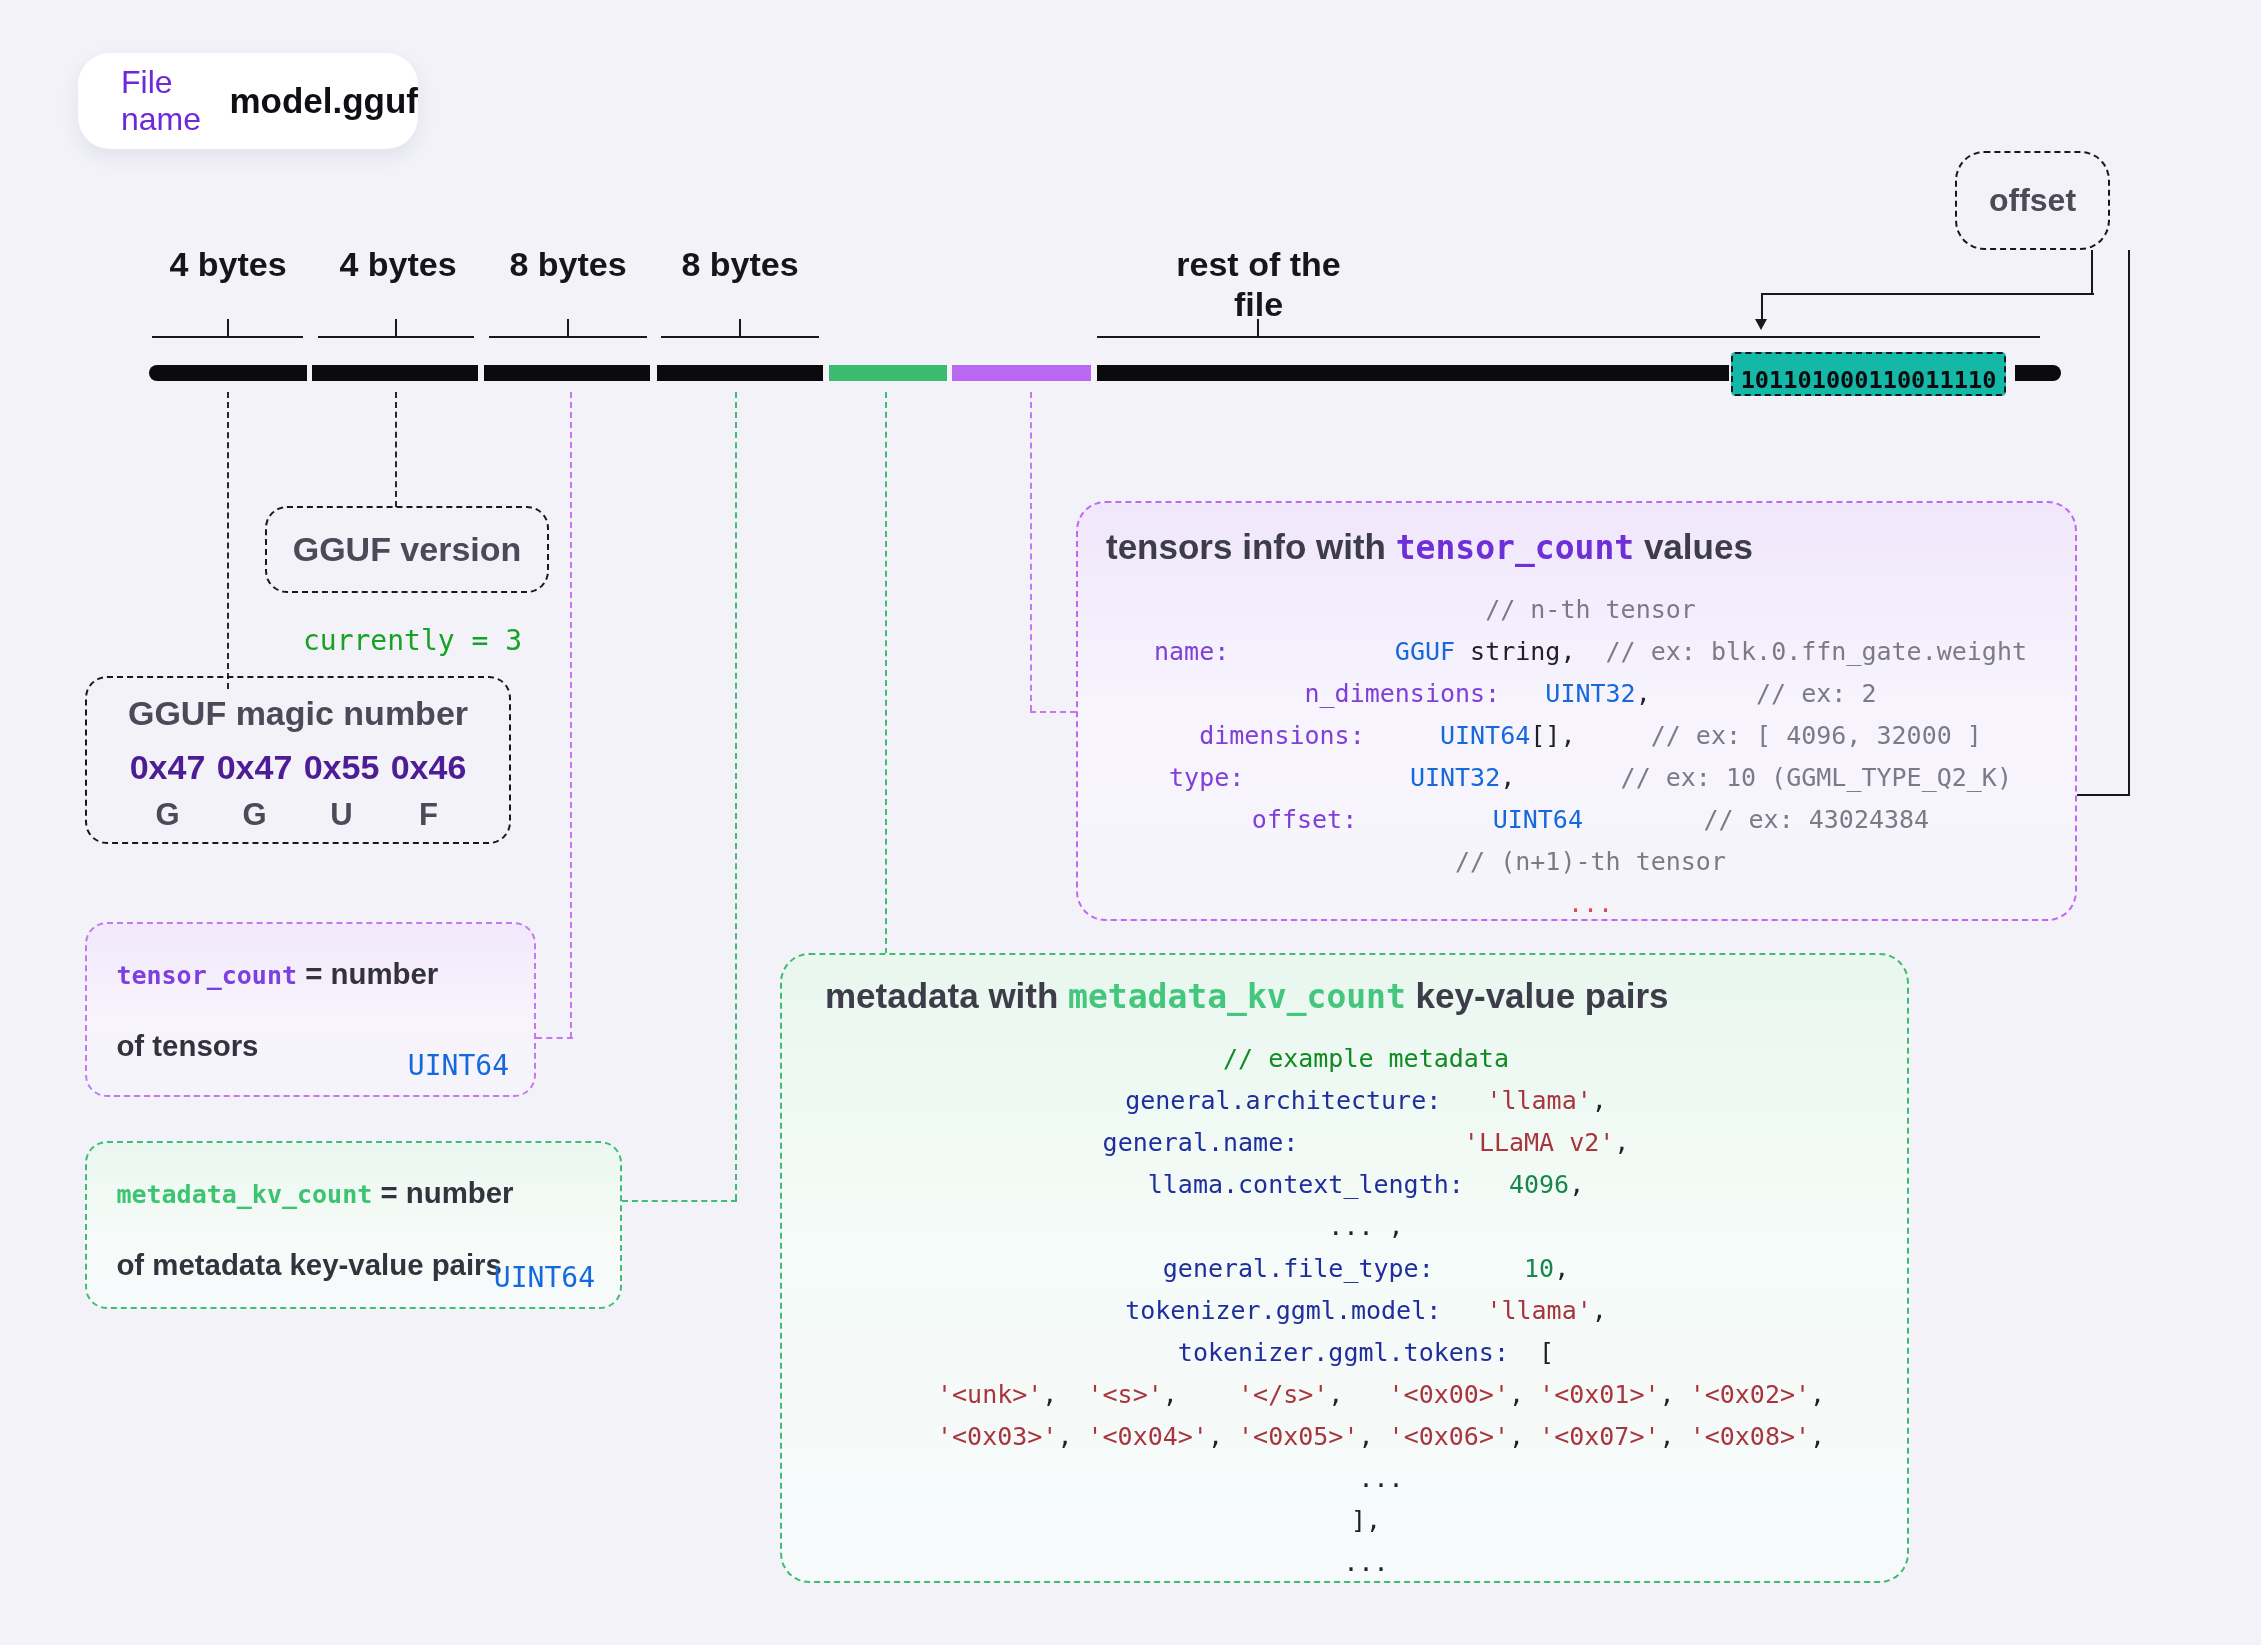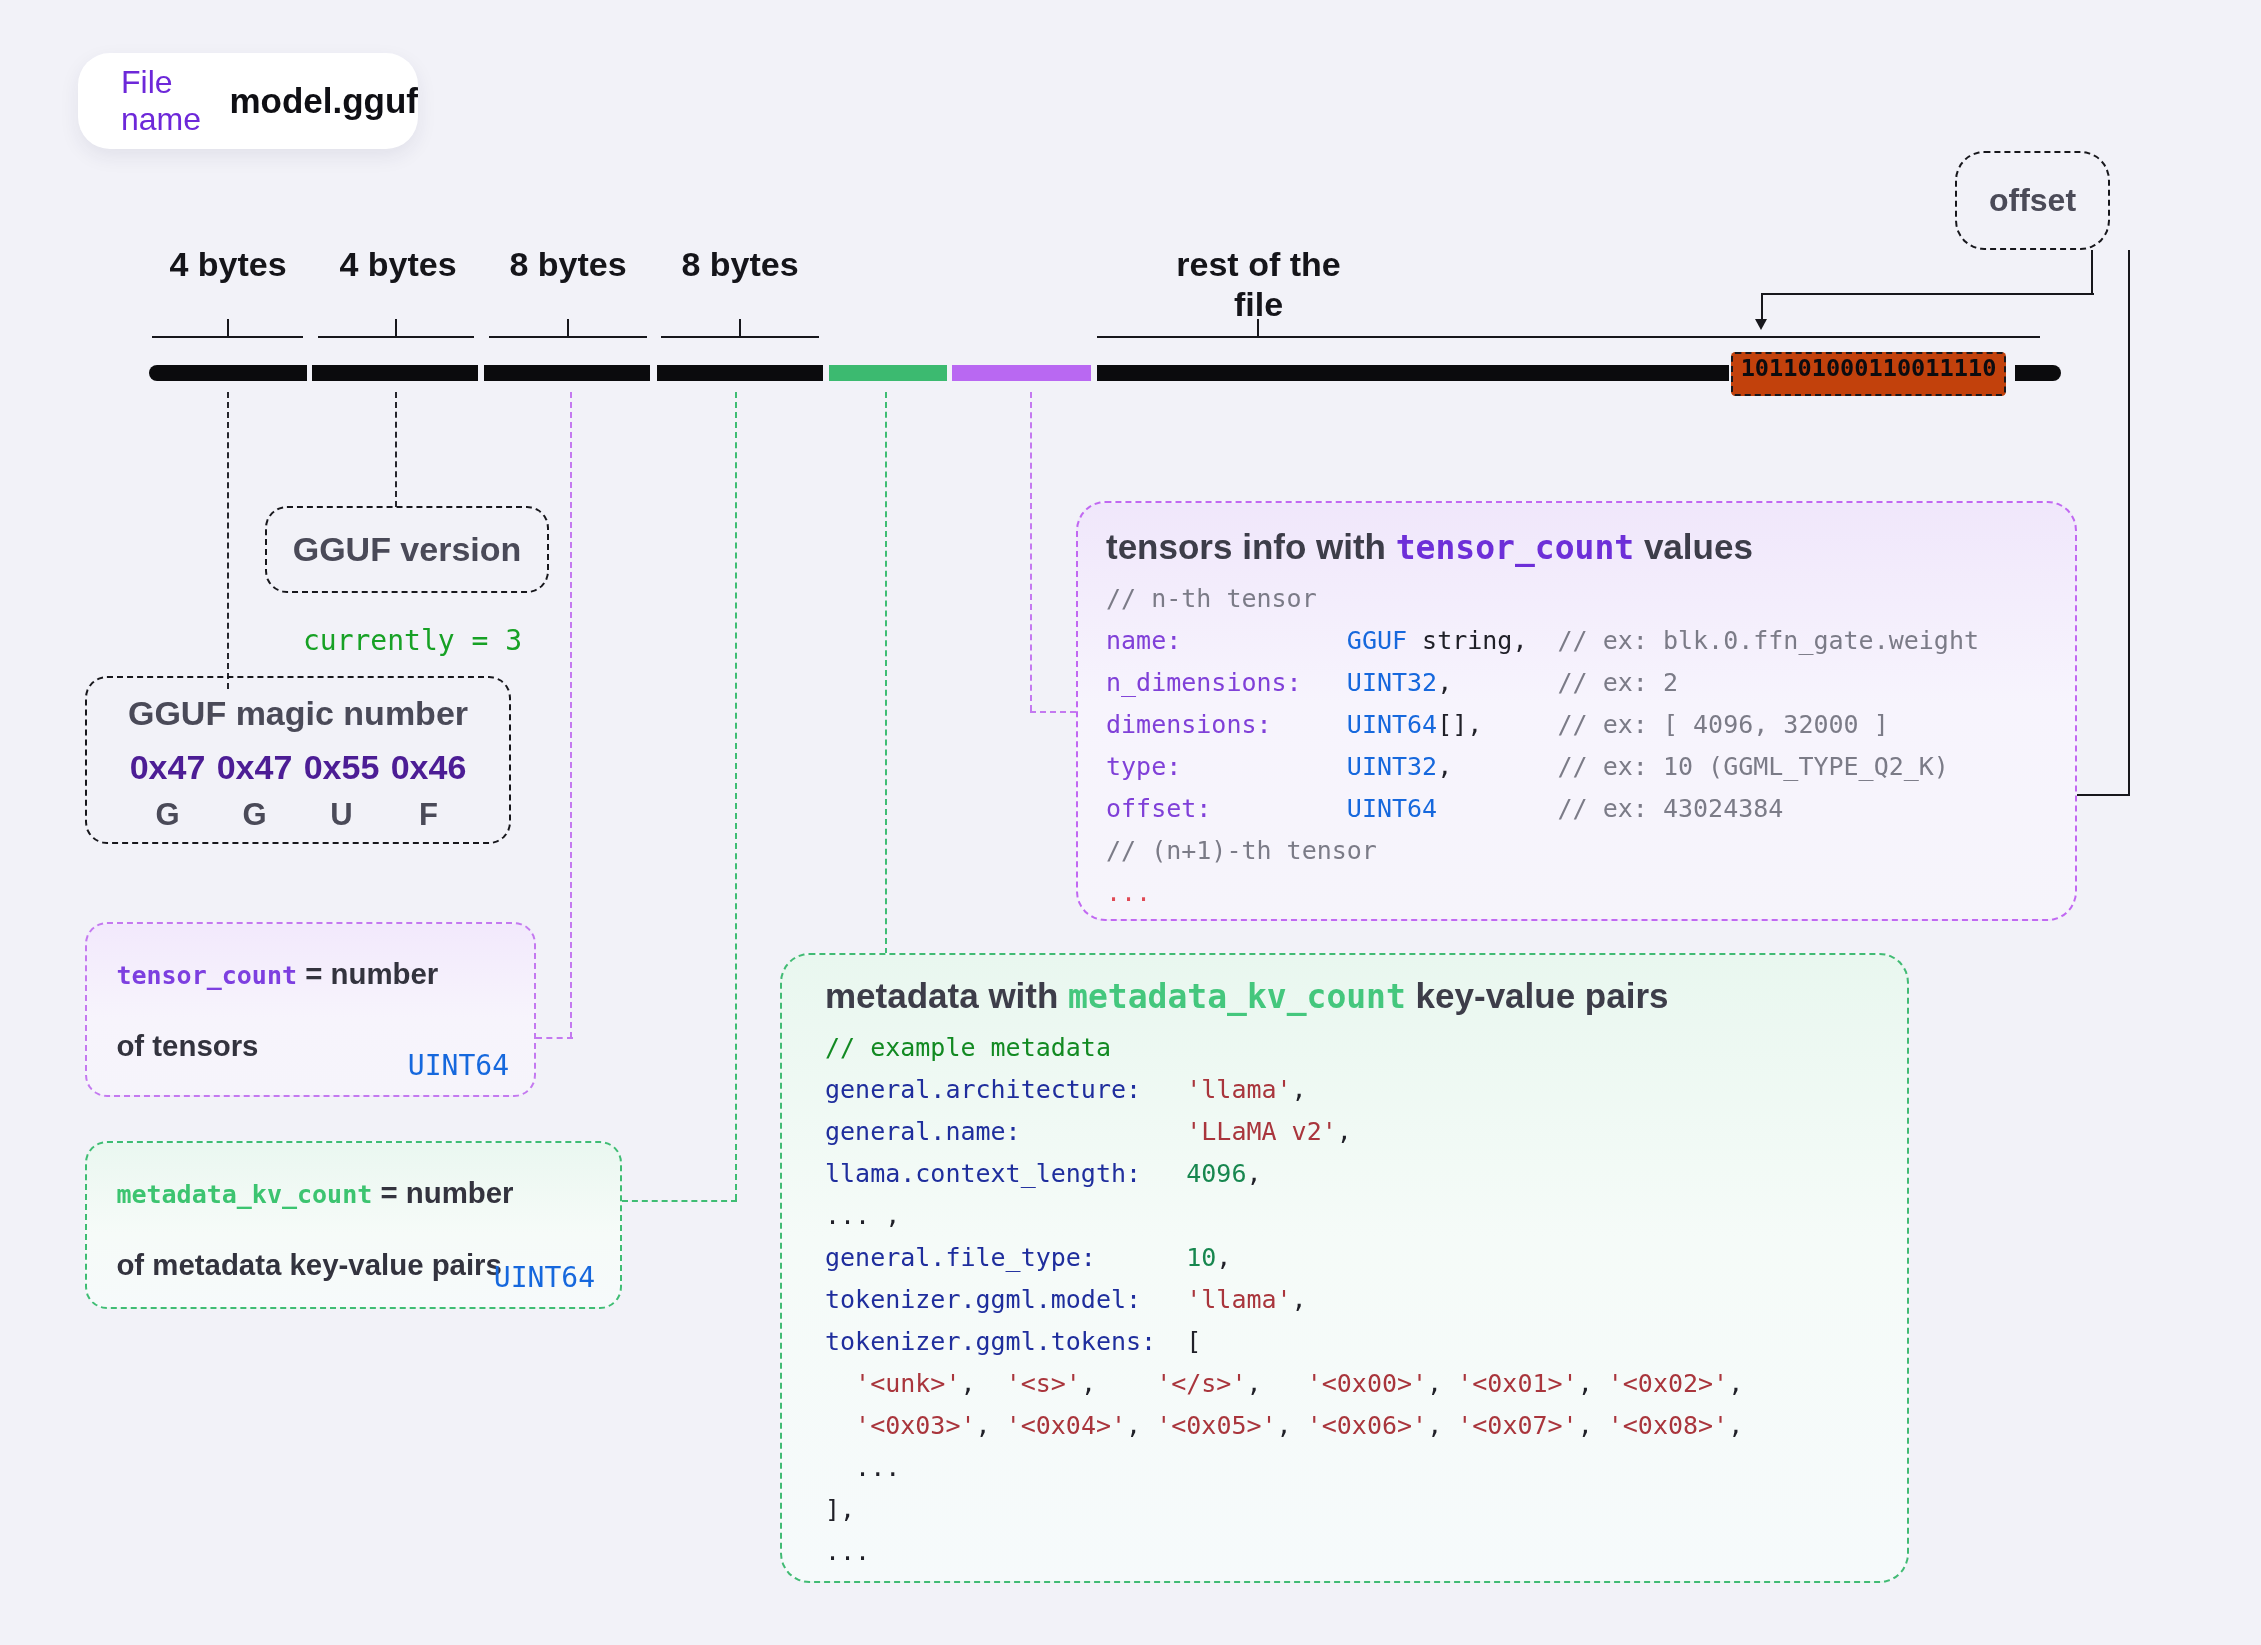--- a/index.html
+++ b/index.html
@@ -18,21 +18,21 @@
   .seg.purple{background:#b968f2;}
   .capL{border-radius:8.8px 0 0 8.8px;}
   .capR{border-radius:0 8.8px 8.8px 0;}
   
   .bline{position:absolute;top:336px;height:2.2px;background:#17171c;}
   .btick{position:absolute;top:319px;width:2.2px;height:17.7px;background:#17171c;}
   .blabel{position:absolute;top:244px;height:40px;font-size:34px;font-weight:700;color:#15151a;
           text-align:center;line-height:40px;}
   
   .binbox{left:1731px;top:352px;width:275px;height:44px;border:2.2px dashed #17171c;border-radius:4.4px;
-          background:#c2410c;display:flex;align-items:flex-start;justify-content:center;box-sizing:border-box;}
+          background:#14b8a6;display:flex;align-items:flex-end;justify-content:center;box-sizing:border-box;}
   .binbox span{font-family:"DejaVu Sans Mono",monospace;font-weight:700;font-size:23.6px;color:#0c0c10;}
   
   .vdash{position:absolute;width:0;border-left:2.2px dashed;}
   .hdash{position:absolute;height:0;border-top:2.2px dashed;}
   .dk-d{border-color:#26262c;}
   .pu-d{border-color:#c479f0;}
   .gr-d{border-color:#3fbd74;}
   
   .vsolid{position:absolute;width:2.2px;background:#17171c;}
   .hsolid{position:absolute;height:2.2px;background:#17171c;}
@@ -74,22 +74,22 @@
   .tensorsbox{left:1076px;top:501px;width:1001px;height:420px;border:2.6px dashed #c168f2;
               background:linear-gradient(180deg,#f0e7fb 0%,#f7f4fd 48%,#f6f4fb 100%);
               padding:23.6px 0 0 28px;}
   .metadatabox{left:780px;top:953px;width:1129px;height:630px;border:2.6px dashed #41bb74;
                background:linear-gradient(180deg,#e9f7ef 0%,#f5fbf8 45%,#f6fafb 100%);
                padding:20.6px 0 0 43px;}
   .bigtitle{font-size:35px;font-weight:700;color:#3d3d49;white-space:nowrap;}
   .bigtitle .tcode{font-family:"DejaVu Sans Mono",monospace;font-weight:700;font-size:33px;}
   .tensorsbox .bigtitle .tcode{color:#6d2fd8;}
   .metadatabox .bigtitle .tcode{color:#44c77d;}
-  .code{margin-top:11px;font-family:"DejaVu Sans Mono",monospace;font-size:25px;line-height:42px;
-        white-space:pre;}
+  .code{margin-top:22px;font-family:"DejaVu Sans Mono",monospace;font-size:25px;line-height:42px;
+        white-space:pre;text-align:center;}
   .c-pl{color:#8040d8;}  .c-bl{color:#1668dd;}  .c-dk{color:#202028;}
   .c-gy{color:#7b7b87;}  .c-gn{color:#128a22;}  .c-nv{color:#1f2e9d;}
   .c-rd{color:#a9353c;}  .c-ng{color:#17874f;}  .c-red{color:#e04a55;}
 </style>
 </head>
 <body>
 
 <div id="stage">
 
   <div class="abs pill">

